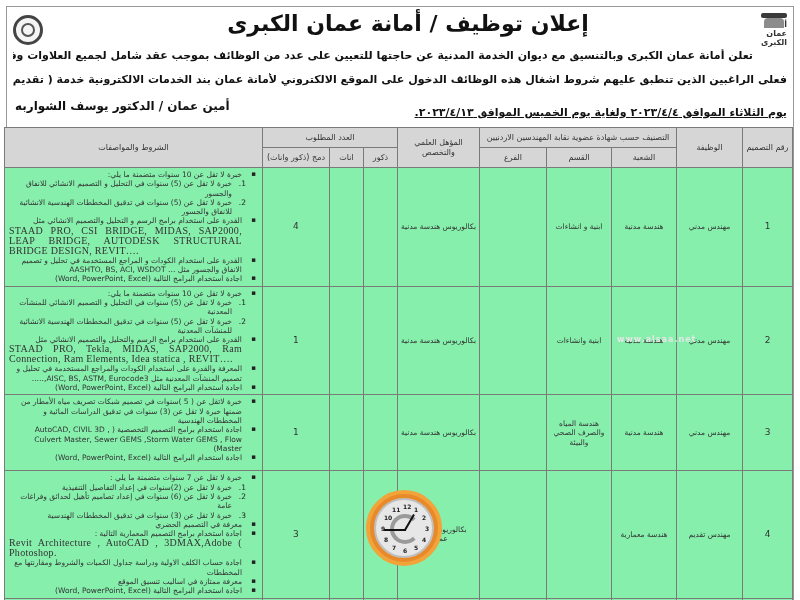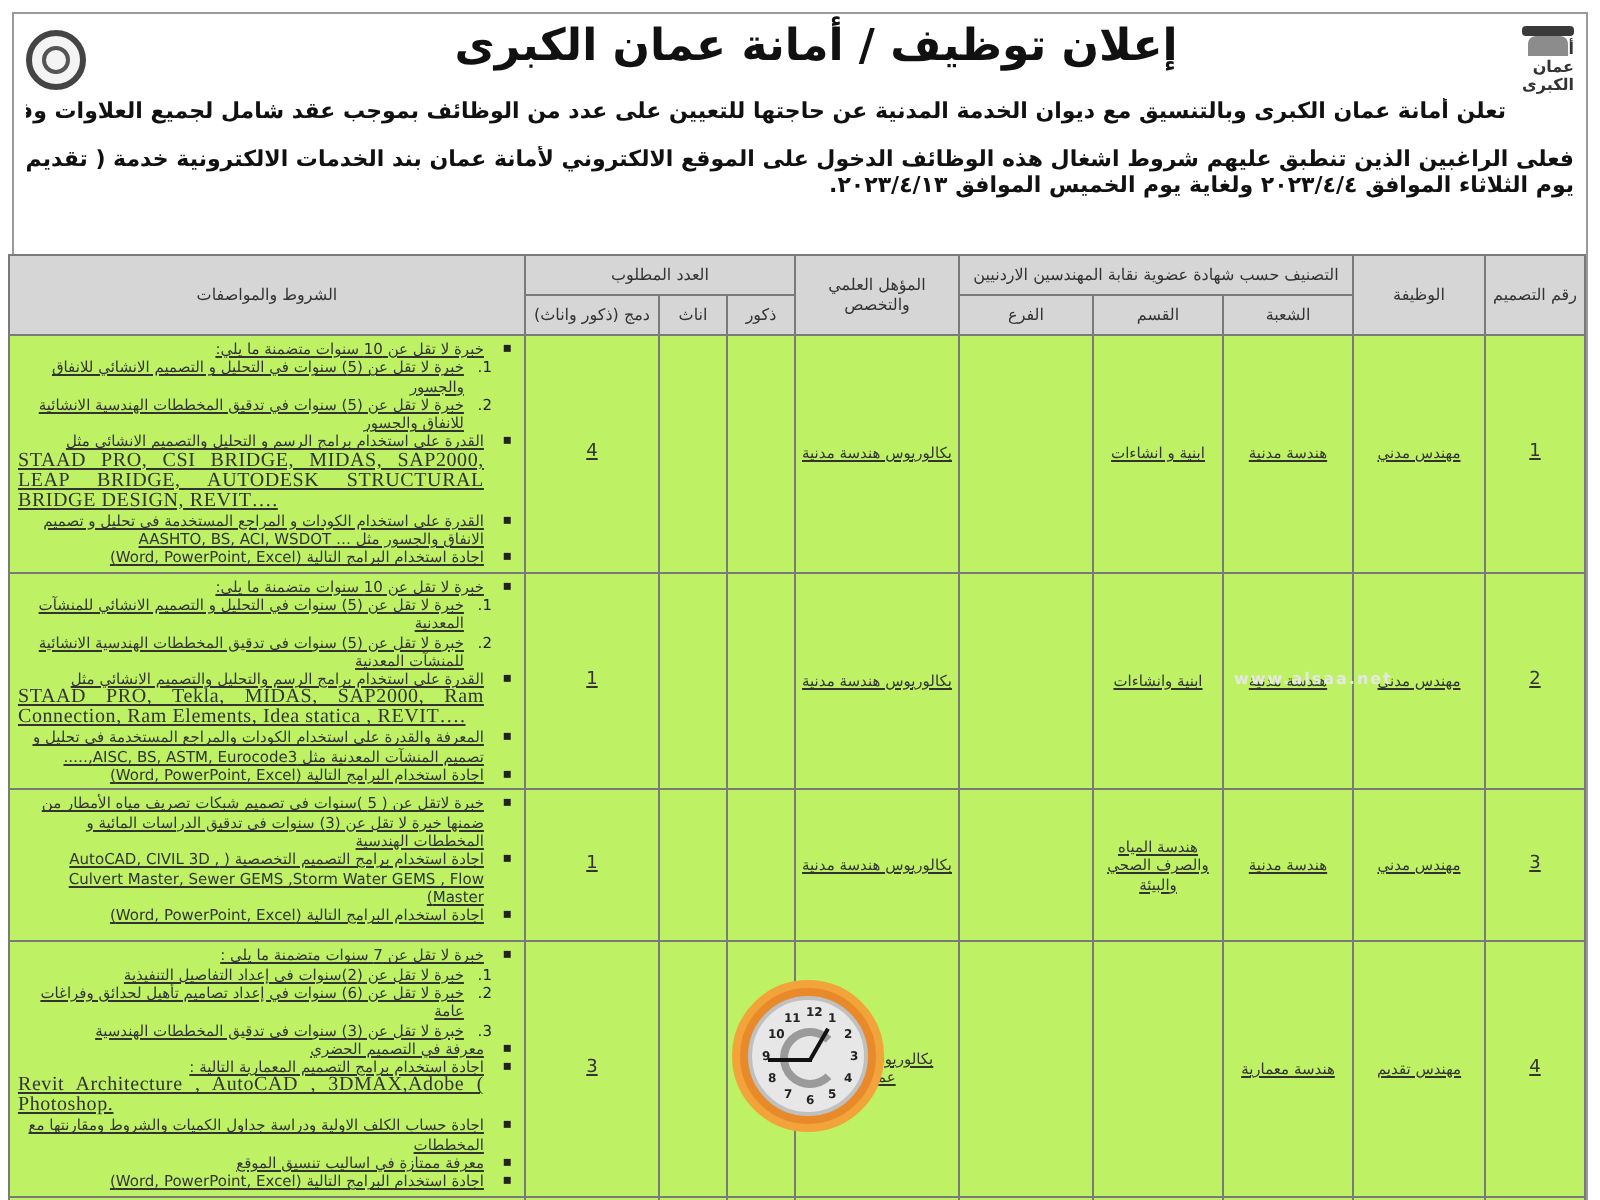--- a/index.html
+++ b/index.html
@@ -10,26 +10,26 @@
   .logo-right { position: absolute; right: 6px; top: 6px; width: 60px; height: 34px; display: flex; align-items: flex-start; gap: 2px; flex-direction: column; }
   .logo-right .logo-text { font-size: 8px; line-height: 9px; color: #333; text-align: right; font-weight: bold; }
   .logo-right .logo-mark { width: 26px; height: 28px; background: #3a3a3a; border-radius: 2px; position: relative; }
   .logo-right .logo-mark::after { content: ""; position: absolute; left: 3px; right: 3px; top: 5px; height: 10px; background: #8c8c8c; border-radius: 4px 4px 0 0; }
   .logo-left { position: absolute; left: 6px; top: 8px; width: 30px; height: 30px; border-radius: 50%; border: 3px solid #444; background: #f4f4f4; display: flex; align-items: center; justify-content: center; }
   .logo-left .inner { width: 14px; height: 14px; border-radius: 50%; border: 2px solid #555; }
   .title { position: absolute; top: 4px; left: 16px; right: 0; text-align: center; font-size: 22px; font-weight: bold; }
   .para { position: absolute; right: 6px; left: 6px; font-size: 11px; font-weight: bold; text-align: right; line-height: 14px; white-space: nowrap; overflow: hidden; }
   .p1 { top: 42px; right: 40px; }
   .p2 { top: 66px; }
-  .p3 { top: 79px; }
+  .p3 { top: 99px; text-decoration: underline; }
   .signature { position: absolute; left: 8px; top: 92px; font-size: 12px; font-weight: bold; direction: rtl; }
   table { position: absolute; top: 120px; right: 0; border-collapse: collapse; table-layout: fixed; width: 788px; direction: rtl; }
   th, td { border: 1px solid #7a7a7a; font-size: 7.5px; color: #333; text-align: center; vertical-align: middle; font-weight: normal; overflow: hidden; }
   th { background: #d6d6d6; font-size: 8px; padding: 2px; line-height: 10px; }
-  td { background: #bef264; padding: 2px 3px; line-height: 9.5px; text-decoration: underline; }
+  td { background: #86efac; padding: 2px 3px; line-height: 9.5px; }
   td.cond { text-align: right; vertical-align: top; padding: 2px 6px 2px 4px; }
   td.cond ul { list-style: none; }
   td.cond li { position: relative; padding-right: 14px; font-size: 7.5px; line-height: 9.3px; }
   td.cond li::before { content: "▪"; position: absolute; right: 0; top: 0; font-size: 7px; color: #222; }
   td.cond li.sub { padding-right: 24px; }
   td.cond li.sub::before { content: attr(data-num); font-size: 7.5px; right: 10px; }
   td.cond li.en { direction: ltr; text-align: justify; font-family: "Liberation Serif", serif; font-size: 10px; line-height: 10px; letter-spacing: 0.3px; }
   td.cond li.en::before { right: auto; left: -4px; display: none; }
   .num { font-size: 9px; }
   .watermark { position: absolute; left: 610px; top: 328px; color: #e6e6e6; font-size: 20px; font-weight: bold; pointer-events: none; direction: rtl; }
@@ -54,20 +54,21 @@
         <div>الكبرى</div>
       </div>
     </div>
     <div class="logo-left">
         <div class="inner"></div>
       </div>
     <div class="title">إعلان توظيف / أمانة عمان الكبرى</div>
     <div class="para p1">تعلن أمانة عمان الكبرى وبالتنسيق مع ديوان الخدمة المدنية عن حاجتها للتعيين على عدد من الوظائف بموجب عقد شامل لجميع العلاوات وفق ما هو مبين ادناه.</div>
     <div class="para p2">فعلى الراغبين الذين تنطبق عليهم شروط اشغال هذه الوظائف الدخول على الموقع الالكتروني لأمانة عمان بند الخدمات الالكترونية خدمة ( تقديم طلب توظيف) اعتباراً من</div>
     <div class="para p3">يوم الثلاثاء الموافق ٢٠٢٣/٤/٤ ولغاية يوم الخميس الموافق ٢٠٢٣/٤/١٣.</div>
+    <div class="signature">أمين عمان / الدكتور يوسف الشواربه</div>
   </div>
 
   <table>
     <colgroup>
       <col style="width:50px">
         <col style="width:66px">
         <col style="width:65px">
         <col style="width:65px">
         <col style="width:67px">
       <col style="width:82px">

